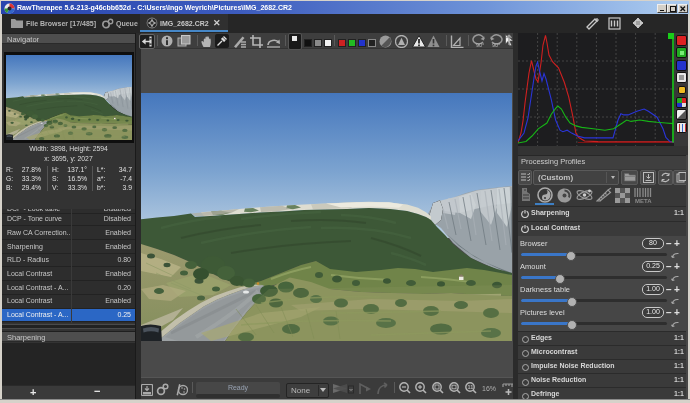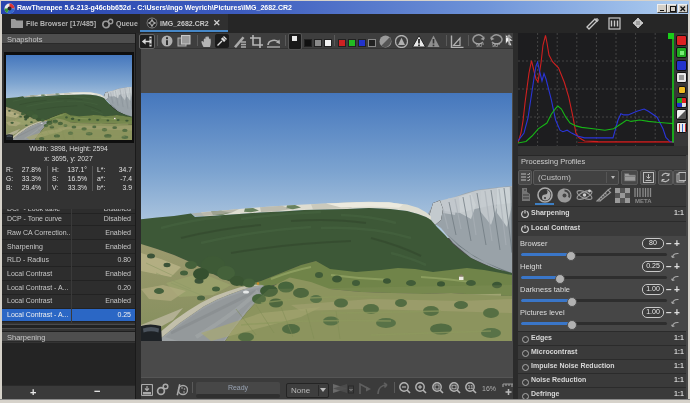--- a/index.html
+++ b/index.html
@@ -221,21 +221,21 @@
         <ellipse cx="190" cy="228" rx="8" ry="4.5" fill="#4a6840"></ellipse>
         <ellipse cx="150" cy="236" rx="9" ry="5" fill="#42603a"></ellipse>
         <ellipse cx="105" cy="244" rx="8" ry="4.5" fill="#47653c"></ellipse>
         <path d="M120 210q60 -8 120 -6M180 220q60 0 120 -2M100 232q70 -6 150 -4M230 242q60 -2 120 -4" stroke="#8d9a5e" stroke-width="1.5" fill="none" opacity="0.7"></path>
         <path d="M95 216l20 26M115 212l18 28M140 214l12 30M165 216l8 30M195 218l4 28" stroke="#7b8a52" stroke-width="1" fill="none" opacity="0.5"></path>
         <polygon points="128,196 371,192 371,249 84,249 110,212" fill="#8c945e" opacity="0.22"></polygon>
       </symbol>
     </defs>
   </svg>
   <div class="abs" id="lpanel">
-    <div class="phead" style="top:0px;">Snapshots</div>
+    <div class="phead" style="top:0px;">Navigator</div>
     <div class="abs" style="left:2px;top:19px;width:130px;height:91px;background:#0e0e0e;"></div>
     <svg class="abs" style="left:4px;top:22px;" width="126" height="85" viewBox="0 0 371 248" preserveAspectRatio="none">
         <use href="#photo"></use>
       </svg>
     <div class="ctext" style="top:112px;">Width: 3898, Height: 2594</div>
     <div class="ctext" style="top:122px;">x: 3695, y: 2027</div>
     <div class="abs" id="valtable" style="left:0;top:132px;width:133px;height:27px;font-size:6.8px;color:#e0e0e0;">
       <div class="abs" style="left:45px;top:1px;width:1px;height:25px;background:#555;"></div>
       <div class="abs" style="left:90px;top:1px;width:1px;height:25px;background:#555;"></div>
       <div class="abs" style="left:4px;top:1px;">R:</div>
@@ -522,21 +522,21 @@
 
     <div class="abs" style="left:0;top:113px;width:171px;height:9px;background:#333;"></div>
     <div class="abs rhead" style="left:0;top:122px;width:171px;">Processing Profiles</div>
 
     <div class="abs" style="left:0;top:136px;width:171px;height:16px;background:#383838;">
       <div class="pbtn" style="left:0px;width:12px;">
           <svg width="10" height="10" viewBox="0 0 10 10">
             <path d="M1 2h5M1 5h5M1 8h5M7.5 2l1 1 1.5-2M7.5 5l1 1 1.5-2M7.5 8l1 1 1.5-2" stroke="#bbb" stroke-width="1" fill="none"></path>
           </svg>
         </div>
-      <div class="abs" style="left:15px;top:0.5px;width:84px;height:13px;background:#424242;border:1px solid #5a5a5a;border-radius:2px;">
+      <div class="abs" style="left:15px;top:0.5px;width:84px;height:13px;background:#424242;border:1px solid #5a5a5a;border-radius:2px;font-weight:bold;">
         <span style="position:absolute;left:4px;top:2px;font-size:8px;color:#c0c0c0;">(Custom)</span>
         <span style="position:absolute;right:3px;top:5px;width:0;height:0;border-left:2.5px solid transparent;border-right:2.5px solid transparent;border-top:3.5px solid #b8b8b8;"></span>
           <span style="position:absolute;right:11px;top:1px;width:1px;height:11px;background:#555;"></span>
       </div>
       <div class="pbtn" style="left:103px;width:15px;">
           <svg width="12" height="10" viewBox="0 0 12 10">
             <path d="M0.5 1.5h4l1 1.5h6v6h-11Z" fill="#9a9a9a" stroke="#666" stroke-width="0.7"></path>
             <path d="M0.5 4.5h11" stroke="#787878" stroke-width="0.8"></path>
           </svg>
         </div>
@@ -622,21 +622,21 @@
       <div class="slbl" style="left:2px;top:3px;">Browser</div>
       <div class="pill" style="left:124px;top:2.5px;">80</div>
       <div class="mp" style="left:148px;top:3.5px;">−</div>
         <div class="mp" style="left:156px;top:3px;">+</div>
       <div class="track" style="left:2.5px;top:17.5px;width:146px;"></div>
       <div class="tfill" style="left:2.5px;top:17.5px;width:50px;"></div>
       <div class="thumb" style="left:48px;top:15px;"></div>
       <svg class="abs" style="left:153px;top:15.5px;" width="9" height="8" viewBox="0 0 9 8">
           <path d="M1.5 6.5q0.5-4.5 6-4M1.5 6.5l-1-1.8M1.5 6.5l1.9-0.6" stroke="#a8a8a8" stroke-width="1.1" fill="none"></path>
         </svg>
-      <div class="slbl" style="left:2px;top:26px;">Height</div>
+      <div class="slbl" style="left:2px;top:26px;">Amount</div>
       <div class="pill" style="left:124px;top:25.5px;">0.25</div>
       <div class="mp" style="left:148px;top:26.5px;">−</div>
         <div class="mp" style="left:156px;top:26px;">+</div>
       <div class="track" style="left:2.5px;top:40.5px;width:146px;"></div>
       <div class="tfill" style="left:2.5px;top:40.5px;width:39px;"></div>
       <div class="thumb" style="left:37px;top:38px;"></div>
       <svg class="abs" style="left:153px;top:38.5px;" width="9" height="8" viewBox="0 0 9 8">
           <path d="M1.5 6.5q0.5-4.5 6-4M1.5 6.5l-1-1.8M1.5 6.5l1.9-0.6" stroke="#a8a8a8" stroke-width="1.1" fill="none"></path>
         </svg>
       <div class="slbl" style="left:2px;top:49px;">Darkness table</div>

